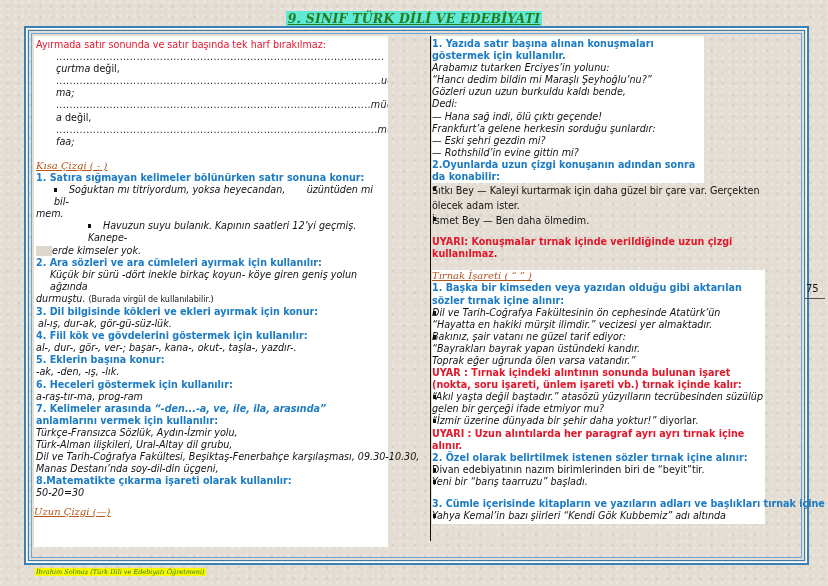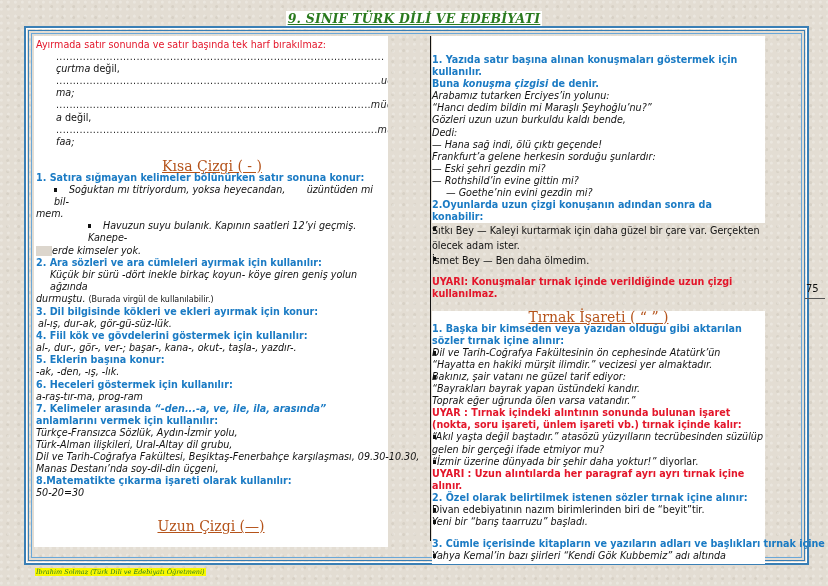--- a/index.html
+++ b/index.html
@@ -11,21 +11,21 @@
       radial-gradient(circle at 70% 60%, rgba(150,140,120,0.15) 0 1px, transparent 2px);
     background-size: 7px 7px, 11px 11px;
     font-family: "DejaVu Sans", "Liberation Sans", sans-serif;
     position: relative;
     color: #111;
   }
   .page-title {
     position: absolute; top: 8px; left: 0; width: 828px; text-align: center;
   }
   .page-title span {
-    background: #ffffff;
+    background: #5eead4;
     color: #2a7a1e;
     font-family: "DejaVu Serif", "Liberation Serif", serif;
     font-style: italic; font-weight: bold;
     font-size: 12.5px;
     text-decoration: underline;
     padding: 0 2px;
     letter-spacing: 0.2px;
   }
   
   .frame {
@@ -56,24 +56,23 @@
     padding: 0 0 0 2px;
   }
   .right-col .white { background: #fff; }
   .red { color: #e3162a; }
   .redb { color: #e3162a; font-weight: bold; }
   .blue { color: #1b7bc4; font-weight: bold; }
   .it { font-style: italic; }
   .ind1 { padding-left: 20px; }
   .dots { white-space: nowrap; overflow: hidden; color: #222; letter-spacing: 0.3px; }
   .sec-title {
-    text-align: center;
     font-family: "DejaVu Serif", "Liberation Serif", serif;
-    text-decoration: underline;
-    color: #b5531a; font-size: 14px;
+    font-style: italic; text-decoration: underline;
+    color: #b5531a; font-size: 10px;
   }
   .bullet { position: relative; }
   .bullet::before {
     content: ""; position: absolute; left: 1px; top: 4px; width: 3px; height: 4px; background: #111;
   }
   .sq { display:inline-block; width:3px; height:4px; background:#111; vertical-align: middle; margin-right: 12px; }
   .greybox { display:inline-block; width:16px; height:10px; background:#dcd6cd; vertical-align: middle; }
   .small { font-size: 8px; }
   .page-num {
     position: absolute; left: 806px; top: 283px; font-size: 10px; color:#111;
@@ -150,39 +149,35 @@
   <div class="blue">
     <span>7. Kelimeler arasında </span><span class="it">“-den...-a, ve, ile, ila, arasında”</span><span> anlamlarını vermek için kullanılır:</span>
   </div>
   <div class="it">Türkçe-Fransızca Sözlük, Aydın-İzmir yolu,</div>
   <div class="it">Türk-Alman ilişkileri, Ural-Altay dil grubu,</div>
   <div class="it" style="white-space:nowrap">Dil ve Tarih-Coğrafya Fakültesi, Beşiktaş-Fenerbahçe karşılaşması,  09.30-10.30,</div>
   <div class="it">Manas Destanı’nda soy-dil-din üçgeni,</div>
   <div class="blue">8.Matematikte çıkarma işareti olarak kullanılır:</div>
   <div class="it">50-20=30</div>
 
-  <div class="sec-title" style="position:absolute; left:0; width:354px; top:484px">Uzun Çizgi (—)</div>
+  <div class="sec-title" style="position:absolute; left:0; width:354px; top:470px">Uzun Çizgi (—)</div>
 </div>
 
 <div class="vline" style="position:absolute; left:430px; top:36px; width:1px; height:505px; background:#111;"></div>
 <div class="col right-col">
-  <div class="white" style="width:333px; padding-top:18px">
+  <div class="white" style="width:272px; padding-top:2px">
     <div class="blue">1. Yazıda satır başına alınan konuşmaları göstermek için kullanılır.</div>
-    <div class="blue">
-      <span>Buna </span><span class="it">konuşma çizgisi</span><span> de denir.</span>
-    </div>
     <div class="it">Arabamız tutarken Erciyes’in yolunu:</div>
     <div class="it">“Hancı dedim bildin mi Maraşlı Şeyhoğlu’nu?”</div>
     <div class="it">Gözleri uzun uzun burkuldu kaldı bende,</div>
     <div class="it">Dedi:</div>
     <div class="it">— Hana sağ indi, ölü çıktı geçende!</div>
     <div class="it">Frankfurt’a gelene herkesin sorduğu şunlardır:</div>
     <div class="it">— Eski şehri gezdin mi?</div>
     <div class="it">— Rothshild’in evine gittin mi?</div>
-    <div class="it" style="padding-left:14px">— Goethe’nin evini gezdin mi?</div>
     <div class="blue">2.Oyunlarda uzun çizgi konuşanın adından sonra da konabilir:</div>
   </div>
 
   <div style="width:348px">
     <div class="bullet" style="line-height:15px">Sıtkı Bey —   Kaleyi kurtarmak için daha güzel bir çare var. Gerçekten ölecek adam ister.</div>
     <div class="bullet" style="line-height:15px">İsmet Bey — Ben daha ölmedim.</div>
     <div style="height:8px"></div>
     <div class="redb">UYARI: Konuşmalar tırnak içinde verildiğinde uzun çizgi kullanılmaz.</div>
     <div style="height:10px"></div>
   </div>

